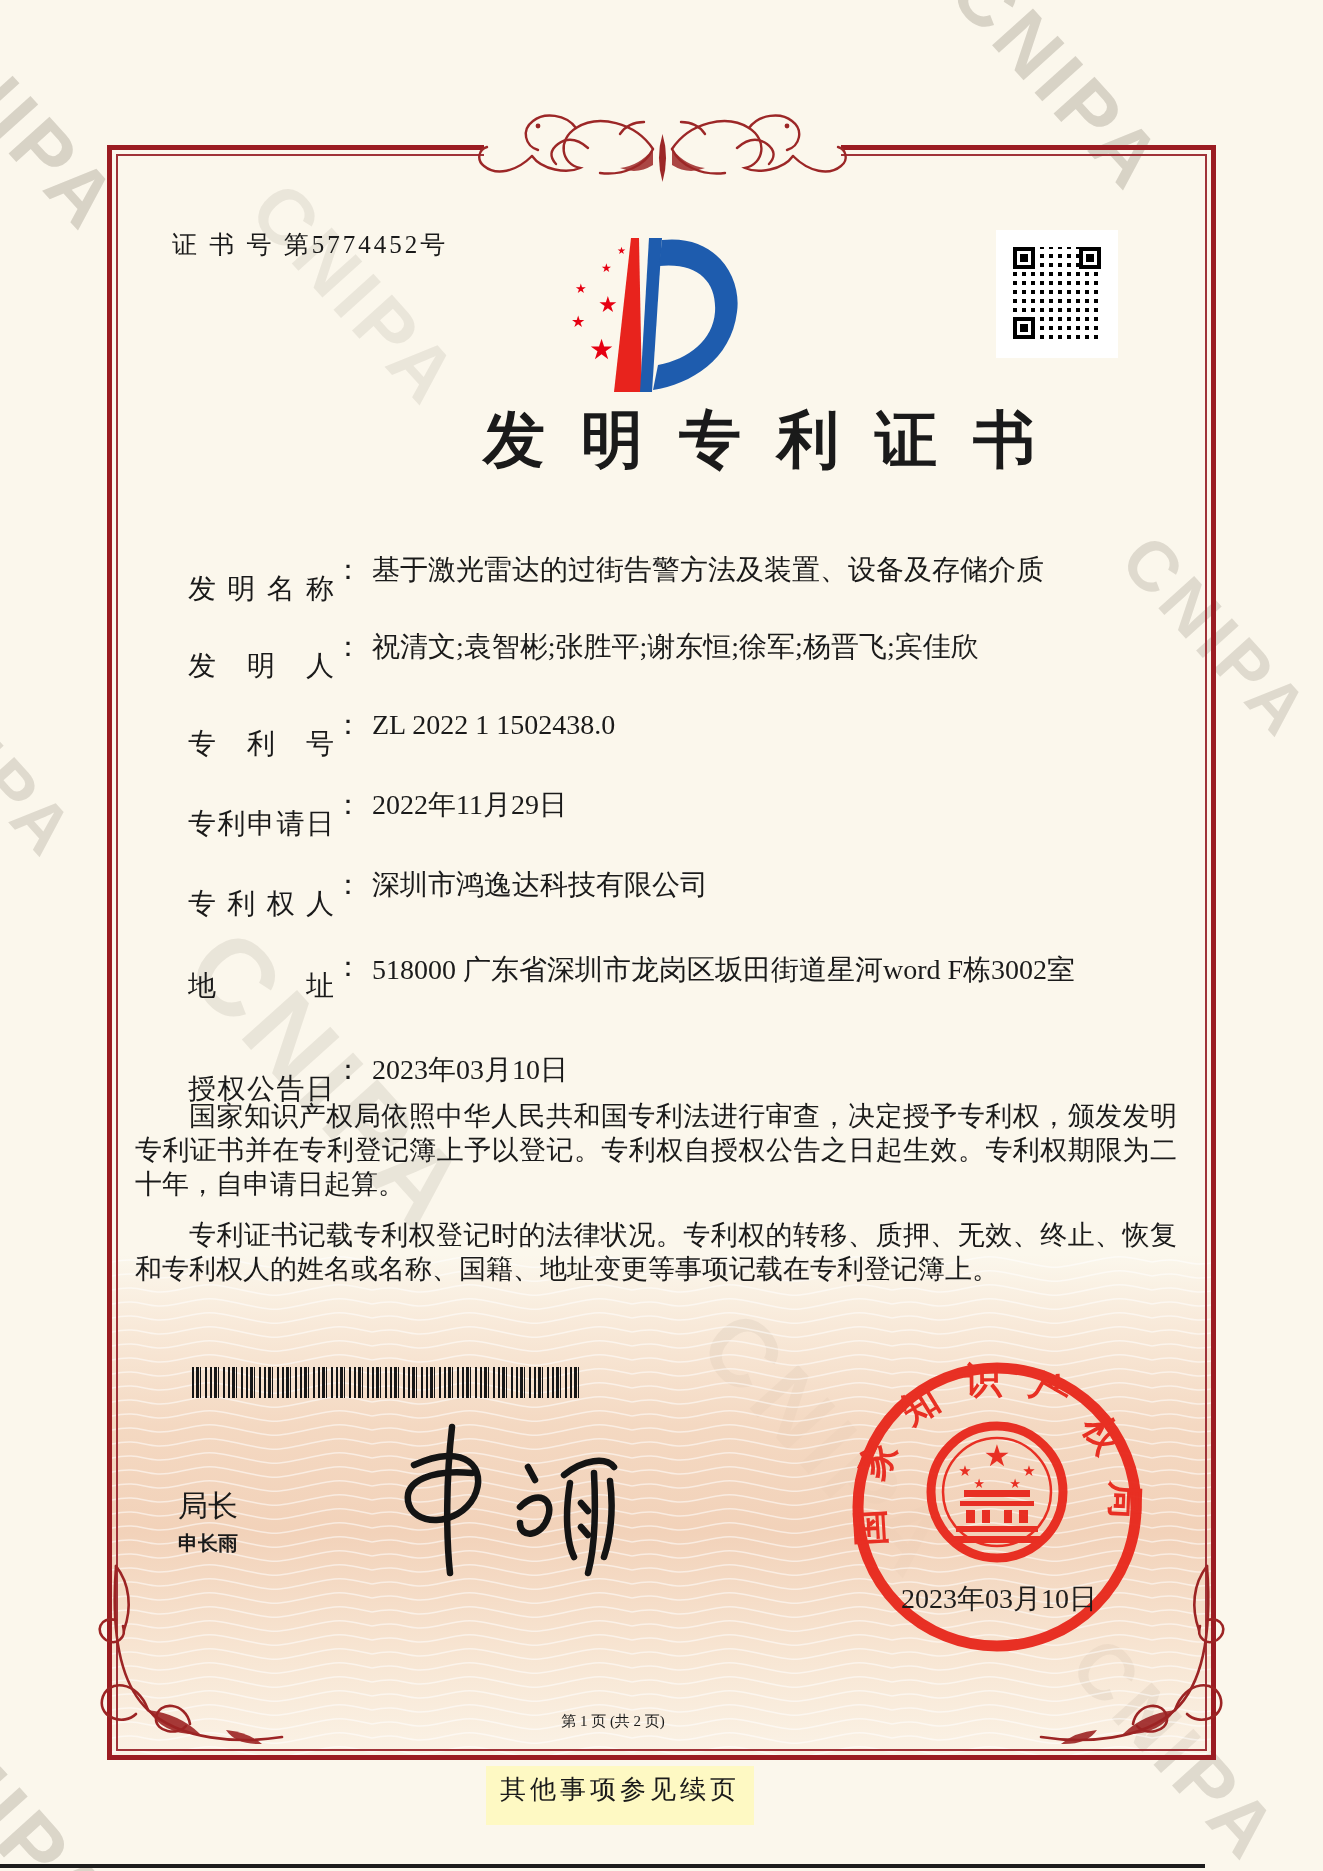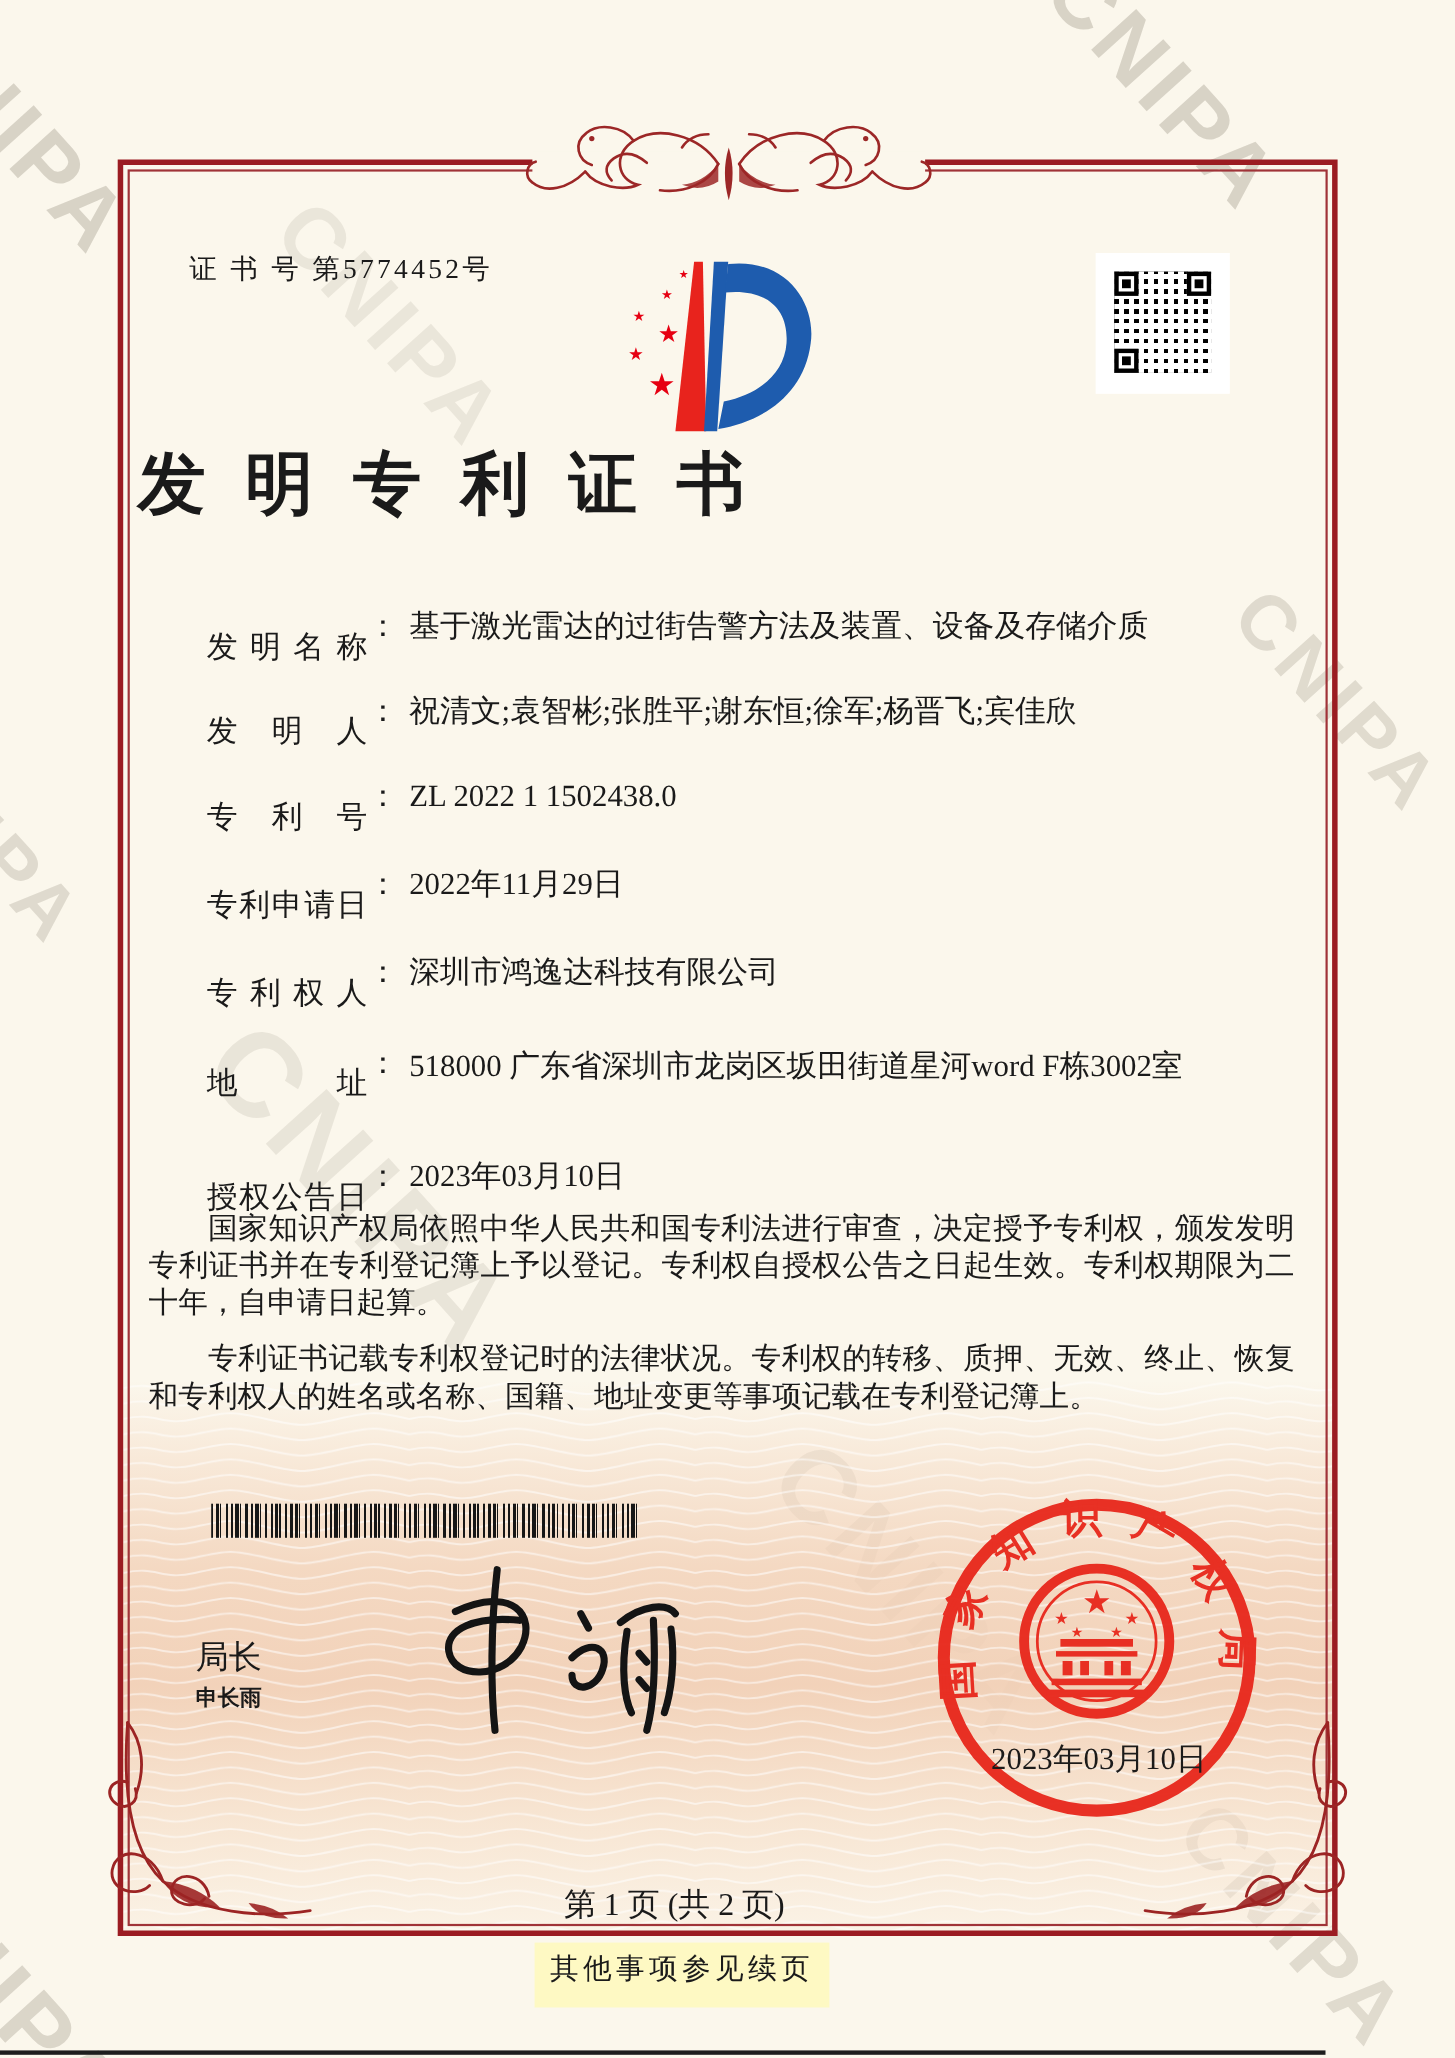--- a/index.html
+++ b/index.html
@@ -13,21 +13,21 @@
   .frame{position:absolute;left:107px;top:145px;width:1109px;height:1615px;box-sizing:border-box;
          border:5px solid #9b1c22;z-index:3;pointer-events:none;}
   .frame::after{content:"";position:absolute;inset:4px;border:2px solid #a03338;}
   
   .waveband{position:absolute;left:112px;top:1255px;width:1099px;height:503px;z-index:2;overflow:hidden;
     background:linear-gradient(180deg,rgba(244,214,190,0) 0%,rgba(244,213,189,.40) 14%,
       rgba(242,208,182,.78) 34%,rgba(241,206,180,.9) 55%,rgba(246,222,200,.68) 80%,rgba(250,236,221,.40) 100%);}
   .waveband svg{display:block;}
   
   .certno{position:absolute;left:172px;top:228px;font-size:25px;letter-spacing:3px;z-index:5;}
-  .title{position:absolute;left:107px;top:398px;width:964px;text-align:left;font-size:62px;
+  .title{position:absolute;left:107px;top:398px;width:964px;text-align:right;font-size:62px;
          font-weight:bold;letter-spacing:36px;padding-left:18px;box-sizing:border-box;z-index:5;}
   .logo{position:absolute;left:535px;top:232px;width:210px;height:168px;z-index:5;}
   .qrbox{position:absolute;left:996px;top:230px;width:122px;height:128px;background:#fff;z-index:5;}
   .qr{position:absolute;left:17px;top:17px;width:88px;height:92px;
       background:repeating-linear-gradient(90deg,#000 0 4px,#fff 4px 9px),
                  repeating-linear-gradient(0deg,#000 0 4px,#fff 4px 9px);
       background-blend-mode:screen;}
   .finder{position:absolute;width:14px;height:14px;border:4px solid #000;background:#fff;}
   .finder::after{content:"";position:absolute;left:3px;top:3px;width:8px;height:8px;background:#000;}
   .f-tl{left:0;top:0;} .f-tr{right:0;top:0;} .f-bl{left:0;bottom:0;}
@@ -47,21 +47,21 @@
   .barcode{position:absolute;left:192px;top:1367px;width:388px;height:31px;z-index:5;
     background:repeating-linear-gradient(90deg,#161616 0 2px,transparent 2px 4px,#161616 4px 7px,
       transparent 7px 8px,#161616 8px 9px,transparent 9px 13px,#161616 13px 15px,transparent 15px 18px);}
   .cm-title{position:absolute;left:178px;top:1486px;font-size:30px;font-weight:normal;z-index:5;
             font-family:"Liberation Sans","DejaVu Sans",sans-serif;}
   .cm-name{position:absolute;left:178px;top:1530px;font-size:20px;font-weight:bold;z-index:5;
            font-family:"Liberation Sans","DejaVu Sans",sans-serif;}
   .sig{position:absolute;left:378px;top:1415px;z-index:5;}
   .seal{position:absolute;left:848px;top:1354px;z-index:6;opacity:.95;}
   
-  .pagefoot{position:absolute;left:0;top:1712px;width:1226px;text-align:center;font-size:29px;z-index:5;}
+  .pagefoot{position:absolute;left:0;top:1712px;width:1226px;text-align:center;font-size:15px;z-index:5;}
   .contnote{position:absolute;left:0;top:1766px;width:1240px;text-align:center;z-index:5;}
   .contnote span{display:inline-block;background:#fef9c3;padding:6px 14px 18px;font-size:26px;letter-spacing:4px;text-align:right;}
   .bottomline{position:absolute;left:0;top:1864px;width:1205px;height:4px;background:#1d1d1d;z-index:5;}
   .ornament{position:absolute;left:470px;top:104px;z-index:4;}
   .corner{position:absolute;z-index:4;}
   .star{position:absolute;color:#e60012;line-height:1;font-family:"DejaVu Sans",sans-serif;}
 </style>
 </head>
 <body>
 

